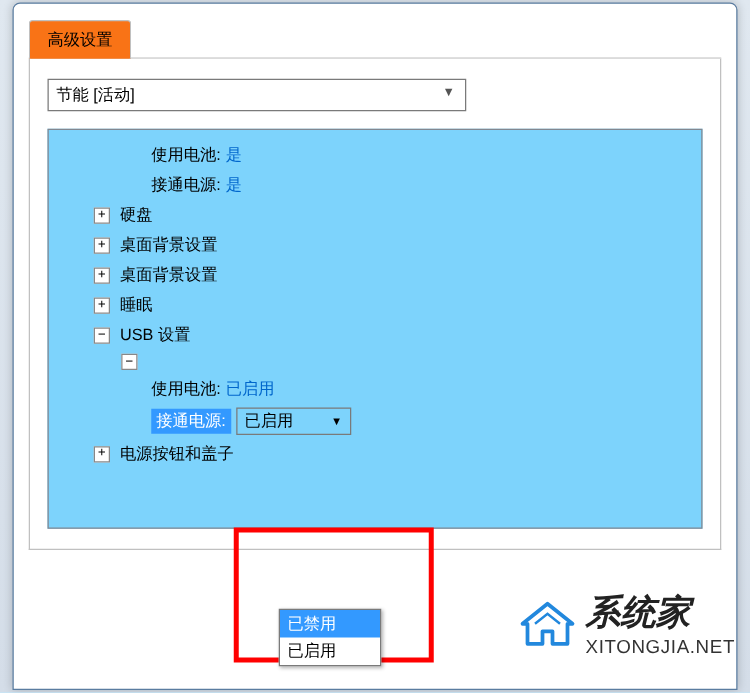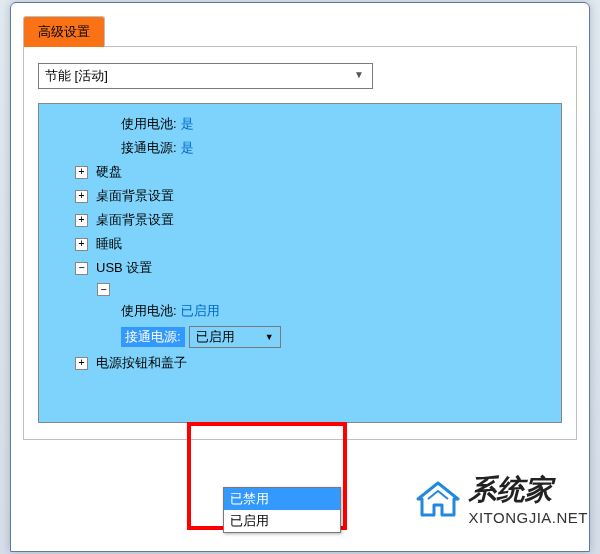--- a/index.html
+++ b/index.html
@@ -31,21 +31,21 @@
     .tree-box { border: 1px solid #828790; padding: 8px 6px; height: 320px; overflow: hidden; font-size: 13px; background: #7dd3fc; }
     .tree-item { padding: 3px 0 3px 0; display: flex; align-items: center; white-space: nowrap; }
     .expander { width: 13px; height: 13px; border: 1px solid #888; display: inline-flex; align-items: center; justify-content: center; font-size: 10px; line-height: 1; margin-right: 8px; background: #fff; cursor: pointer; font-family: monospace; }
     .indent-1 { padding-left: 30px; }
     .indent-2 { padding-left: 52px; }
     .indent-3 { padding-left: 76px; }
     .label { color: #000; }
     .value-link { color: #0066cc; margin-left: 4px; }
     .selected-item { background: #3399ff; color: #fff; padding: 1px 4px; }
     
-    .dropdown-open { position: absolute; border: 1px solid #7a7a7a; background: #fff; width: 118px; z-index: 100; box-shadow: 1px 1px 3px rgba(0,0,0,0.3); }
+    .dropdown-open { position: absolute; border: 1px solid #7a7a7a; background: #fff; width: 82px; z-index: 100; box-shadow: 1px 1px 3px rgba(0,0,0,0.3); }
     .dropdown-row { padding: 2px 6px; font-size: 13px; }
     .dropdown-row.hl { background: #3399ff; color: #fff; }
     
     .dropdown-value { border: 1px solid #7a7a7a; padding: 1px 6px; width: 92px; display: inline-flex; align-items: center; justify-content: space-between; font-size: 13px; }
     .dd-arrow { font-size: 9px; }
     
     .red-box { position: absolute; border: 4px solid #ff0000; pointer-events: none; }
     
     .watermark { position: absolute; right: 12px; bottom: 28px; display: flex; align-items: center; gap: 6px; z-index: 200; }
     .wm-logo { width: 48px; height: 40px; }

